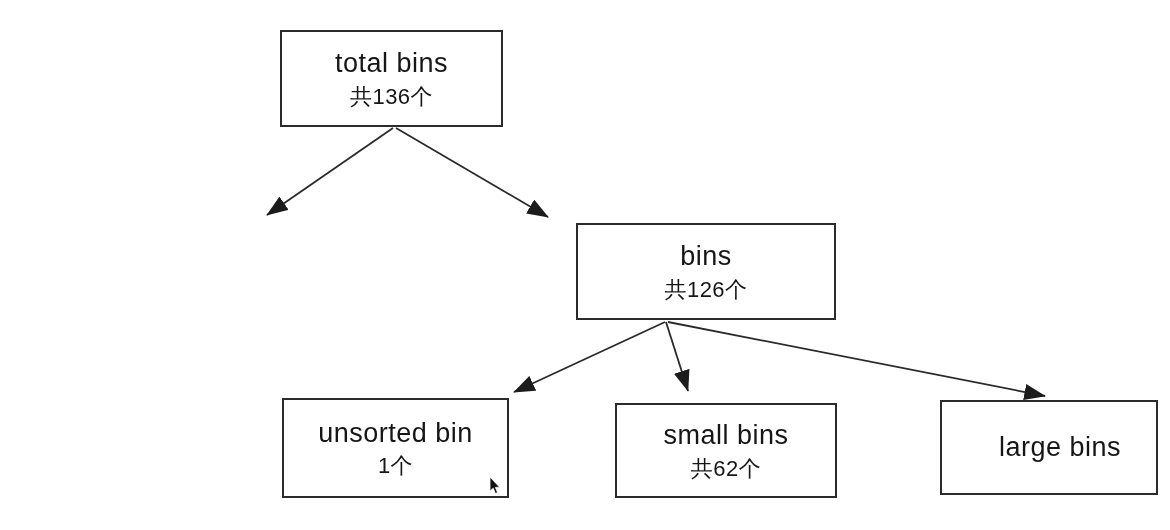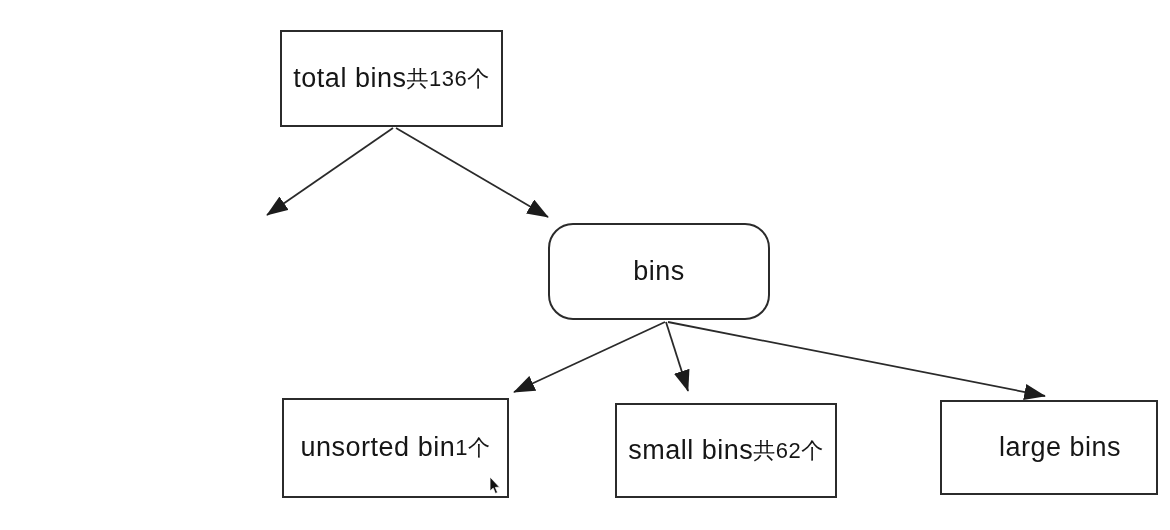--- a/index.html
+++ b/index.html
@@ -22,35 +22,35 @@
     width: 1170px;
     height: 530px;
     pointer-events: none;
   }
   .node {
     position: absolute;
     box-sizing: border-box;
     border: 2px solid #2b2b2b;
     background: #ffffff;
     display: flex;
-    flex-direction: row;
+    flex-direction: column;
     align-items: center;
     justify-content: center;
     text-align: center;
     color: #161616;
     font-size: 27px;
     line-height: 1.32;
     letter-spacing: 0.5px;
   }
   .node .count {
     font-size: 22px;
   }
   #node-total    { left: 280px; top: 30px;  width: 223px; height: 97px; }
   #node-fast     { left: 35px;  top: 222px; width: 222px; height: 96px; }
-  #node-bins     { left: 548px; top: 223px; width: 222px; height: 97px; border-radius: 25px; }
+  #node-bins     { left: 576px; top: 223px; width: 260px; height: 97px; }
   #node-unsorted { left: 282px; top: 398px; width: 227px; height: 100px; }
   #node-small    { left: 615px; top: 403px; width: 222px; height: 95px; }
   #node-large    { left: 940px; top: 400px; width: 218px; height: 95px; padding-left: 22px; }
   #cursor {
     position: absolute;
     left: 489px;
     top: 477px;
     width: 14px;
     height: 20px;
     pointer-events: none;
@@ -75,20 +75,21 @@
   </svg>
 
   <div class="node" id="node-total">
     <div class="label">total bins</div>
     <div class="count">共136个</div>
   </div>
 
 
   <div class="node" id="node-bins">
     <div class="label">bins</div>
+    <div class="count">共126个</div>
   </div>
 
   <div class="node" id="node-unsorted">
     <div class="label">unsorted bin</div>
     <div class="count">1个</div>
   </div>
 
   <div class="node" id="node-small">
     <div class="label">small bins</div>
     <div class="count">共62个</div>

